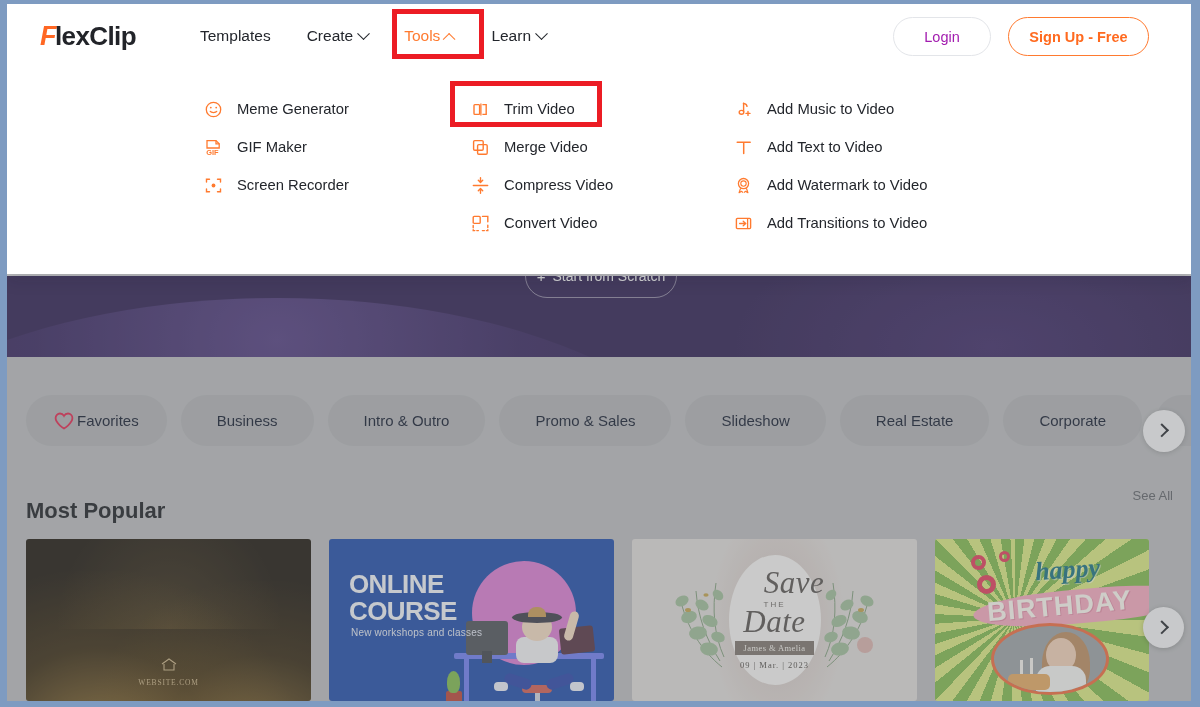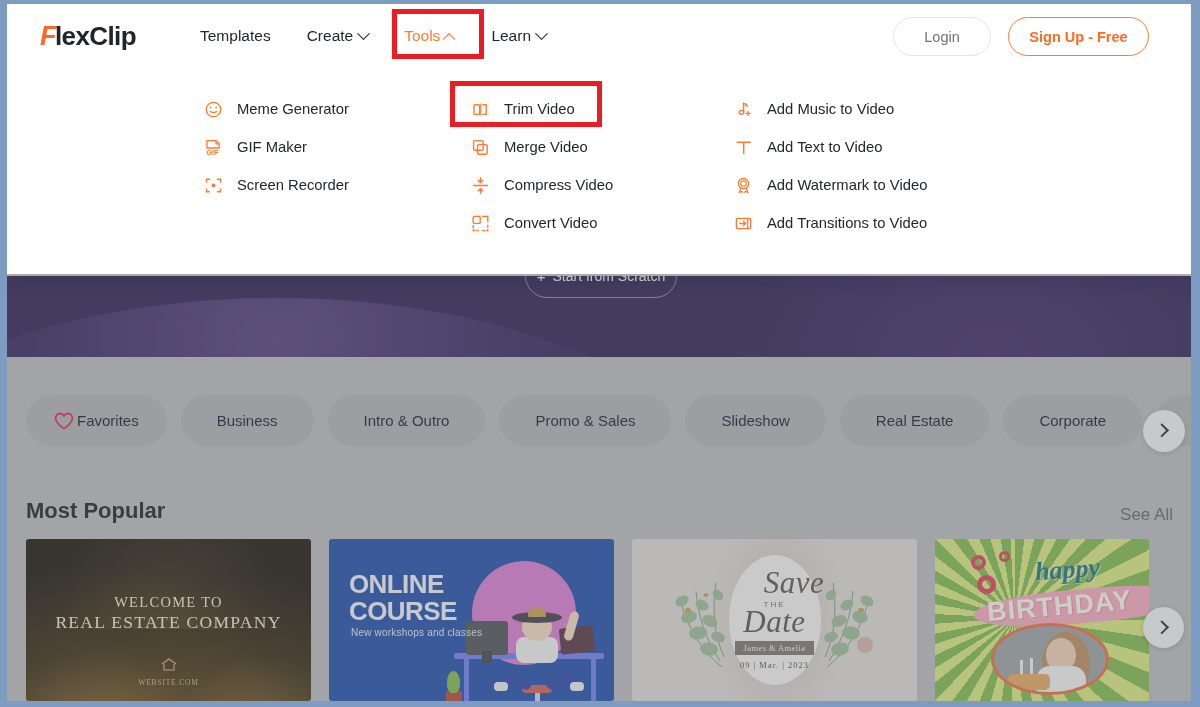--- a/index.html
+++ b/index.html
@@ -60,21 +60,21 @@
   }
   .caret.up { transform: rotate(-135deg) translate(-1px,-3px); }
 
   .hdr-actions {
     position: absolute; right: 42px; top: 13px;
     display: flex; align-items: center; gap: 17px;
   }
   .btn-login {
     width: 98px; height: 39px; border-radius: 20px;
     border: 1px solid #e3e5e9; background: #fff;
-    font-size: 14.5px; color: #737373; font-weight: 500;
+    font-size: 14.5px; color: #a21caf; font-weight: 500;
     display:flex; align-items:center; justify-content:center; cursor:pointer;
   }
   .btn-signup {
     width: 141px; height: 39px; border-radius: 20px;
     border: 1.4px solid #ff7a2f; background: #fff;
     font-size: 14.5px; color: #ff6a1f; font-weight: bold;
     display:flex; align-items:center; justify-content:center; cursor:pointer;
     white-space: nowrap;
   }
 
@@ -195,22 +195,22 @@
     transform: rotate(45deg) translate(-2px,1px);
   }
 
   
   .section-head {
     position: absolute; left: 26px; top: 498px;
     font-size: 22px; font-weight: bold; color: #191c21;
     z-index: 8;
   }
   .see-all {
-    position: absolute; right: 27px; top: 505px;
-    font-size: 17px; color: #5d6066; cursor: pointer; z-index: 8;
+    position: absolute; right: 27px; top: 488px;
+    font-size: 13px; color: #5d6066; cursor: pointer; z-index: 8;
   }
 
   
   .cards {
     position: absolute; left: 26px; top: 539px;
     display: flex; gap: 18px; z-index: 8;
   }
   .card {
     width: 285px; height: 162px;
     border-radius: 3px;
@@ -487,24 +487,20 @@
 
   <div class="section-head">Most Popular</div>
   <div class="see-all">See All</div>
 
   <div class="cards">
 
     <div class="card c-gold">
       <div class="sparkle-t"></div>
       <div class="sparkle-l"></div>
       <div class="sparkle-r"></div>
-      <div class="title">
-        <div class="t1">WELCOME TO</div>
-        <div class="t2">REAL ESTATE COMPANY</div>
-      </div>
       <div class="house">
         <svg width="18" height="15" viewBox="0 0 18 15">
           <path d="M2 7 L9 2 L16 7 M4 7 V13 H14 V7" fill="none" stroke="#c8b184" stroke-width="1.1"></path>
         </svg>
       </div>
       <div class="site">WEBSITE.COM</div>
     </div>
 
     <div class="card c-blue">
       <div class="pinkcircle"></div>

